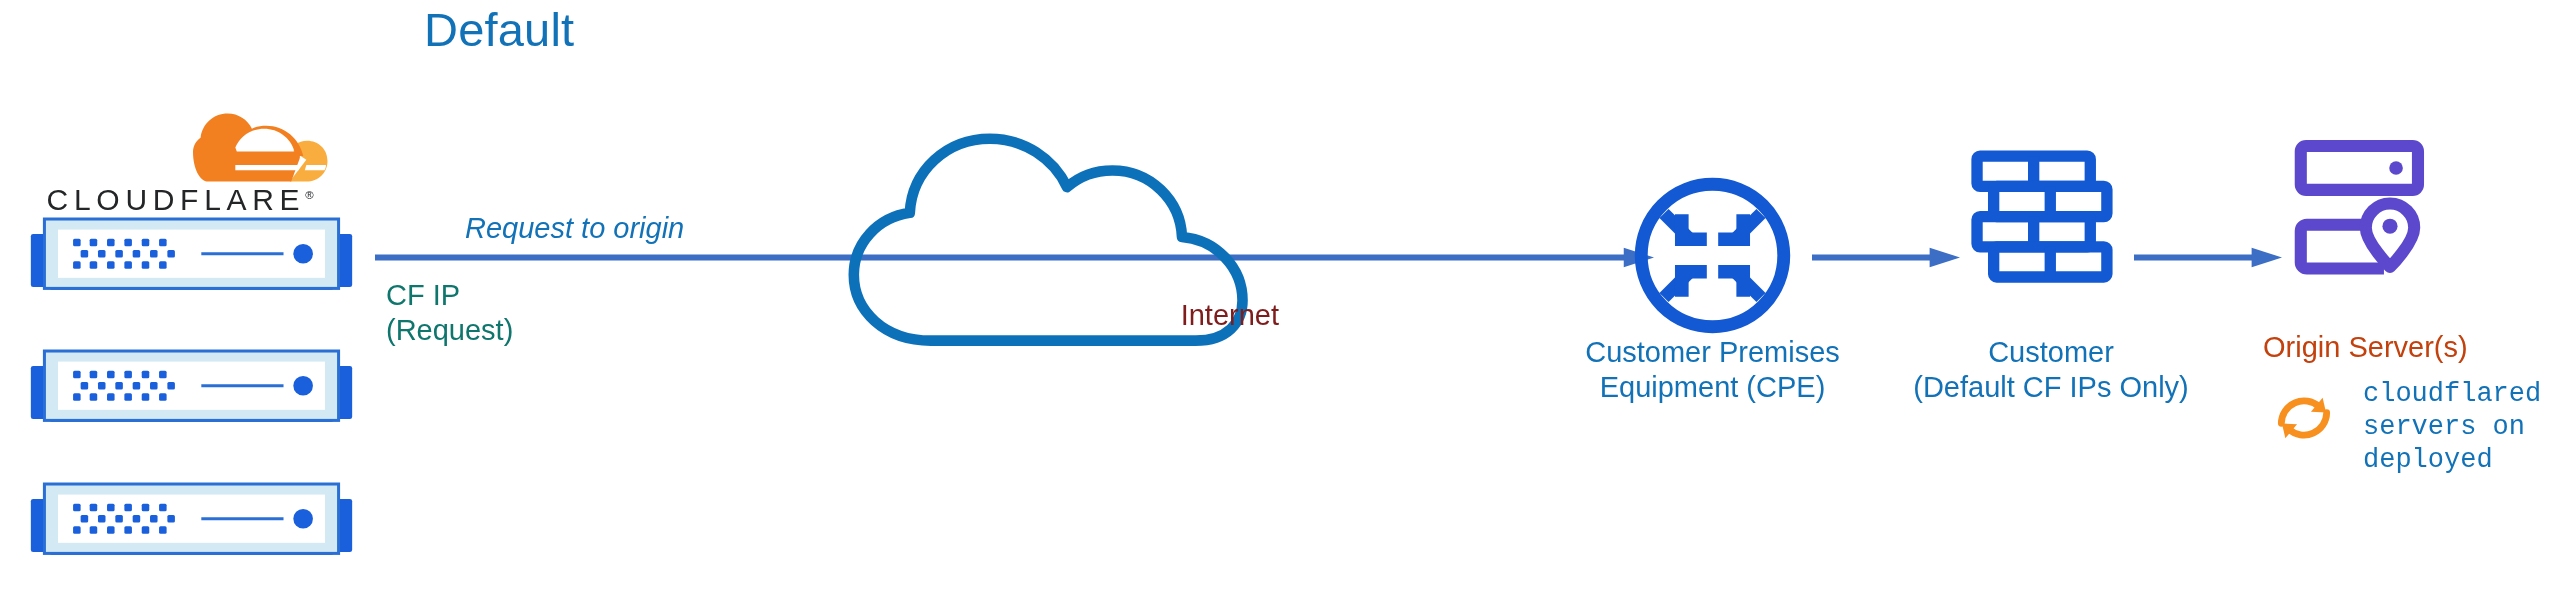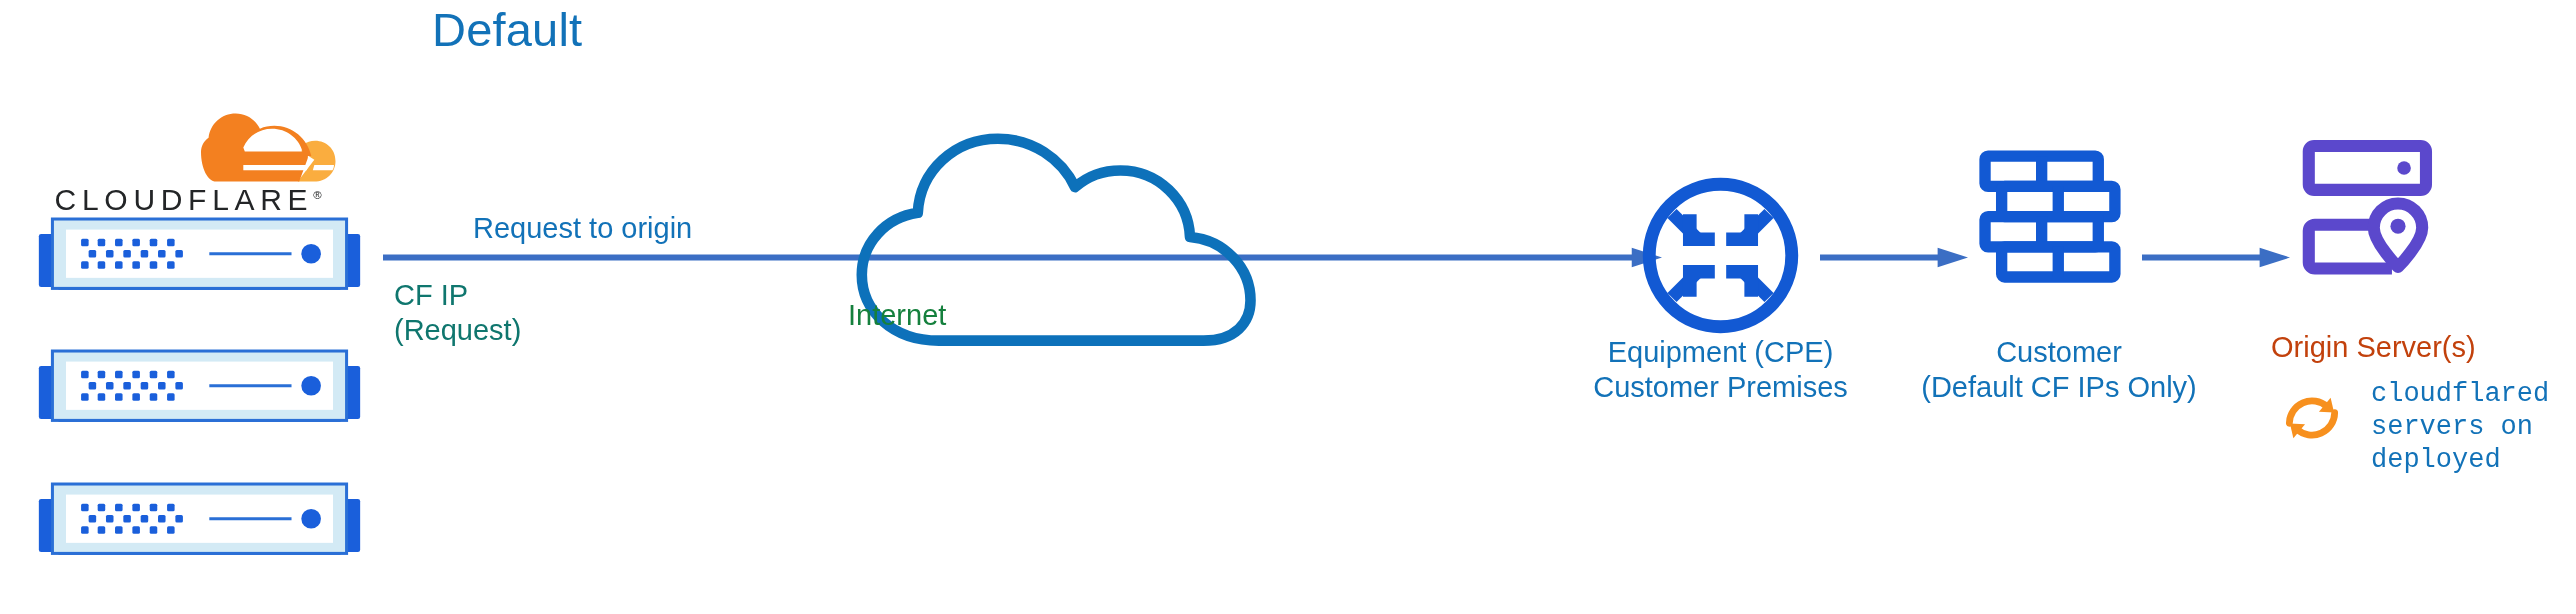--- a/index.html
+++ b/index.html
@@ -5,21 +5,21 @@
   html, body {
     margin: 0; padding: 0;
     background: #ffffff;
   }
   body {
     width: 2576px; height: 614px;
     position: relative;
     overflow: hidden;
     font-family: "Liberation Sans", sans-serif;
   }
-  #stage { position: absolute; inset: 0; margin-left: 8px; }
+  #stage { position: absolute; inset: 0; }
 
   .abs { position: absolute; }
 
   
   #diagram-title {
     left: 424px; top: 2.3px;
     font-size: 47px;
     color: #1272b8;
     letter-spacing: 0.2px;
     white-space: nowrap;
@@ -41,34 +41,34 @@
   .server-unit { width: 325px; height: 89px; }
   #server-unit-1 { left: 29px; top: 216px; }
   #server-unit-2 { left: 29px; top: 348px; }
   #server-unit-3 { left: 29px; top: 481px; }
 
   
   #main-flow-arrow { left: 375px; top: 246px; width: 1279px; height: 23px; }
 
   #request-label {
     left: 465px; top: 212px;
-    font-size: 29px; color: #1272b8; white-space: nowrap;
+    font-size: 29px; color: #1272b8; white-space: nowrap; font-style: italic;
   }
   #cf-ip-label {
     left: 386px; top: 278px;
     font-size: 29px; color: #0f766e;
     line-height: 35px; white-space: nowrap;
   }
 
   
   #internet-cloud { left: 840px; top: 110px; width: 439px; height: 242px; }
   #internet-label {
     left: 840px; top: 299px; width: 439px;
-    text-align: left;
-    font-size: 29px; color: #15803d;
+    text-align: right;
+    font-size: 29px; color: #7f1d1d;
   }
 
   
   #cpe-icon { left: 1631px; top: 174px; width: 163px; height: 163px; }
   #cpe-label {
     left: 1514px; top: 335px; width: 397px;
     text-align: center;
     font-size: 29px; color: #1272b8; line-height: 35px;
   }
 
@@ -250,22 +250,22 @@
       <rect x="52" y="122" width="17" height="48" transform="rotate(45 60.5 146)"></rect>
       <polygon points="58,120 100,120 100,138 76,138 76,162 58,162"></polygon>
     </g>
 
     <g fill="#1259d3">
       <rect x="146" y="122" width="17" height="48" transform="rotate(-45 154.5 146)"></rect>
       <polygon points="157,120 115,120 115,138 139,138 139,162 157,162"></polygon>
     </g>
   </svg>
   <div class="abs" id="cpe-label">
+    <div>Customer Premises</div>
     <div>Equipment (CPE)</div>
-    <div>Customer Premises</div>
   </div>
 
   <svg class="abs" id="arrow-cpe-firewall" viewBox="0 0 195 30">
     <line x1="0" y1="15" x2="160" y2="15" stroke="#3b6ec4" stroke-width="8"></line>
     <polygon points="155,2 195,15 155,28" fill="#3b6ec4"></polygon>
   </svg>
 
   <svg class="abs" id="firewall-icon" viewBox="0 0 200 185">
     <g fill="none" stroke="#1259d3" stroke-width="15" stroke-linejoin="round">
       <rect x="8" y="8" width="150" height="40" rx="4"></rect>

